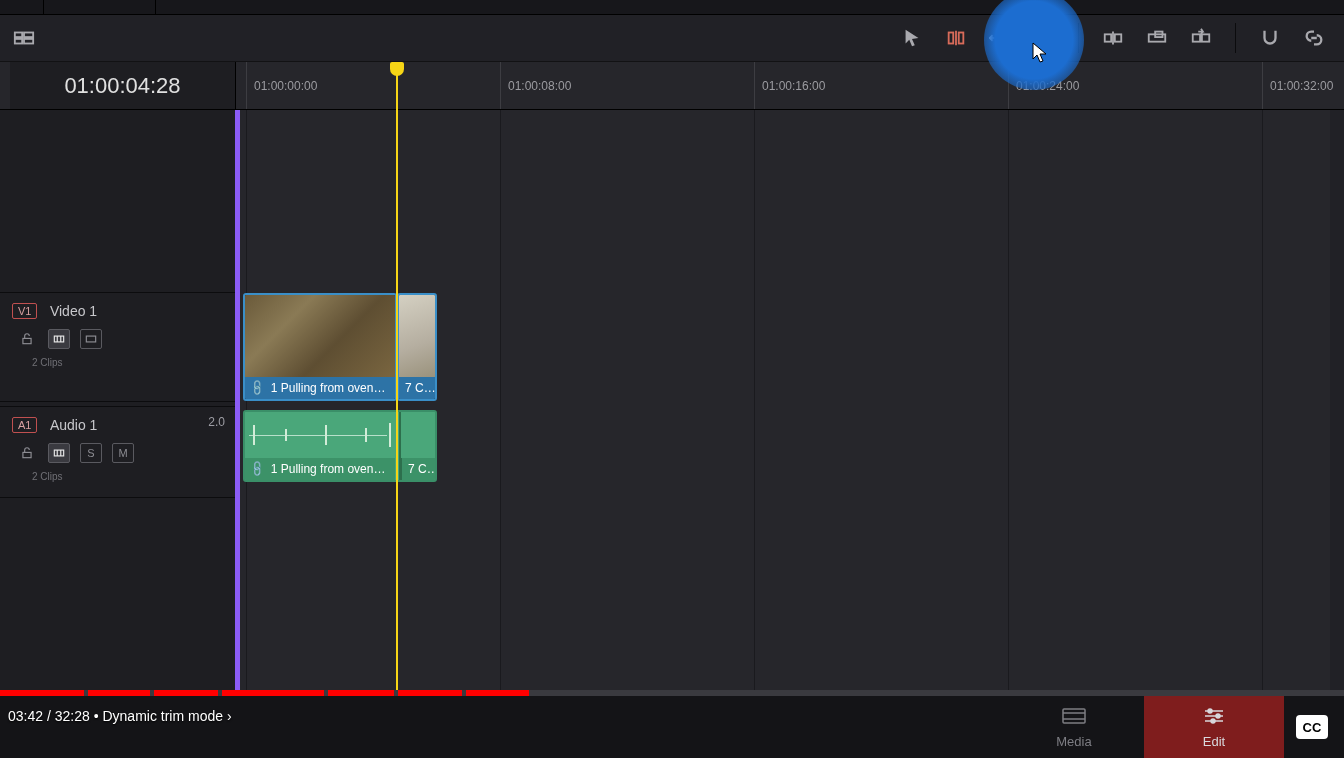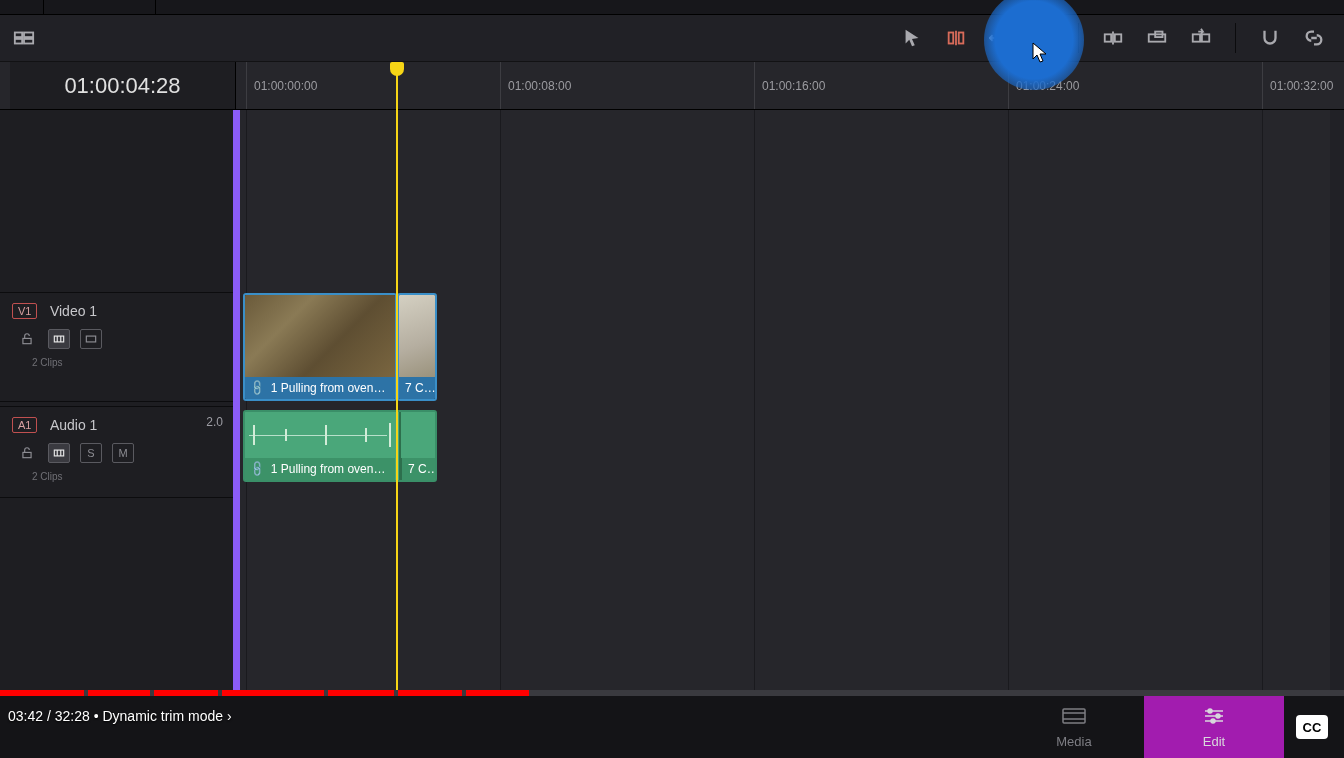--- a/index.html
+++ b/index.html
@@ -23,21 +23,21 @@
     position:absolute; top:68px; left:1036px; z-index:7;
     background:#1c1c20; color:#e6e6e6; font-size:14px; padding:4px 10px;
     border:1px solid #3a3a3f; border-radius:3px;
   }
   .timeline-header { position:absolute; top:62px; left:0; right:0; height:48px; background:#26262b; border-bottom:1px solid #000;}
   .timecode { position:absolute; left:10px; width:226px; top:0; bottom:0; display:flex; align-items:center; justify-content:center; color:#e0e0e0; font-size:22px; background:#1e1e22; border-right:1px solid #000;}
   .ruler { position:absolute; left:240px; right:14px; top:0; bottom:0; }
   .tick { position:absolute; top:0; bottom:0; width:1px; background:#3d3d42;}
   .tick-label { position:absolute; top:50%; transform:translateY(-50%); font-size:12px; color:#9b9ba0; margin-left:8px; white-space:nowrap;}
   .content { position:absolute; top:110px; left:0; right:0; bottom:68px; background:#212126;}
-  .left-panel { position:absolute; left:0; top:0; bottom:0; width:240px; background:#1e1e22; border-right:7px solid #8b5cf6;}
+  .left-panel { position:absolute; left:0; top:0; bottom:0; width:240px; background:#1e1e22; border-right:5px solid #8b5cf6;}
   .tracks-area { position:absolute; left:240px; right:14px; top:0; bottom:0; background:#26262b;}
   .gridline-v { position:absolute; top:0; bottom:0; width:1px; background:#1a1a1e;}
   .playhead { position:absolute; top:62px; bottom:68px; left:396px; width:2px; background:#f6d516; z-index:4;}
   .playhead-head { position:absolute; left:-6px; top:0; width:14px; height:14px; background:#f6d516; border-radius:2px 2px 7px 7px;}
   .track-row { position:relative; border-top:1px solid #0c0c0e; border-bottom:1px solid #0c0c0e;}
   .track-header { padding:8px 10px 4px 12px; color:#c7c7cb;}
   .track-badge { display:inline-block; border:1px solid #c05050; color:#d8a0a0; font-size:11px; padding:1px 5px; border-radius:2px; margin-right:8px; vertical-align:middle;}
   .track-name { font-size:14px; color:#c7c7cb; vertical-align:middle;}
   .track-controls { display:flex; gap:10px; align-items:center; padding:6px 0 4px 16px;}
   .mini-icon { width:22px; height:20px; display:flex; align-items:center; justify-content:center; color:#8c8c92; font-size:11px; border:1px solid transparent; border-radius:2px; cursor:pointer;}
@@ -52,21 +52,21 @@
   .clip-label { position:absolute; left:0; right:0; bottom:0; height:22px; background:#2d73a6; color:#fff; font-size:12px; display:flex; align-items:center; gap:6px; padding:0 6px; white-space:nowrap; overflow:hidden;}
   .audio-clip { position:absolute; top:0; bottom:0; background:#4aa77a; border:2px solid #3a8f68; border-radius:3px; overflow:hidden;}
   .audio-wave { position:absolute; top:0; left:0; right:0; bottom:22px; background:#4aa77a;}
   .audio-label { position:absolute; left:0; right:0; bottom:0; height:22px; background:#3c9268; color:#fff; font-size:12px; display:flex; align-items:center; gap:6px; padding:0 6px; white-space:nowrap; overflow:hidden;}
   .audio-sep { position:absolute; top:0; bottom:0; width:2px; background:#2d6f4d;}
   .wave-line { position:absolute; left:4px; right:48px; top:50%; height:1px; background:#b8e0ca;}
   .wave-blip { position:absolute; width:2px; background:#d2ecd8; top:calc(50% - 10px); height:20px;}
   .link-glyph { font-size:11px; transform:rotate(-45deg); display:inline-block;}
   .bottom-nav { position:absolute; left:0; right:0; bottom:0; height:62px; background:#141417; display:flex; align-items:center;}
   .page-tab { width:140px; height:62px; display:flex; flex-direction:column; align-items:center; justify-content:center; gap:8px; color:#7d7d83; font-size:13px; cursor:pointer;}
-  .page-tab.active { background:#a21caf; color:#d8d8dc;}
+  .page-tab.active { background:#7f1d1d; color:#d8d8dc;}
   .page-tab svg { width:26px; height:20px;}
   .cc-box { position:absolute; right:16px; top:50%; transform:translateY(-50%); width:32px; height:24px; background:#fff; color:#000; font-weight:bold; font-size:13px; display:flex; align-items:center; justify-content:center; border-radius:4px; cursor:pointer;}
   .progress-bar { position:absolute; left:0; right:0; bottom:62px; height:6px; background:#3a3a3f; z-index:8;}
   .progress-fill { position:absolute; left:0; top:0; bottom:0; background:#ff0000;}
   .progress-seg { position:absolute; top:0; bottom:0; width:4px; background:#3a3a3f;}
   .video-time { position:absolute; left:8px; bottom:34px; color:#fff; font-size:14px; z-index:9; text-shadow:0 1px 2px #000;}
   .chapter { color:#fff; cursor:pointer;}
   .chevron { color:#fff; margin-left:4px;}
 </style>
 </head>

